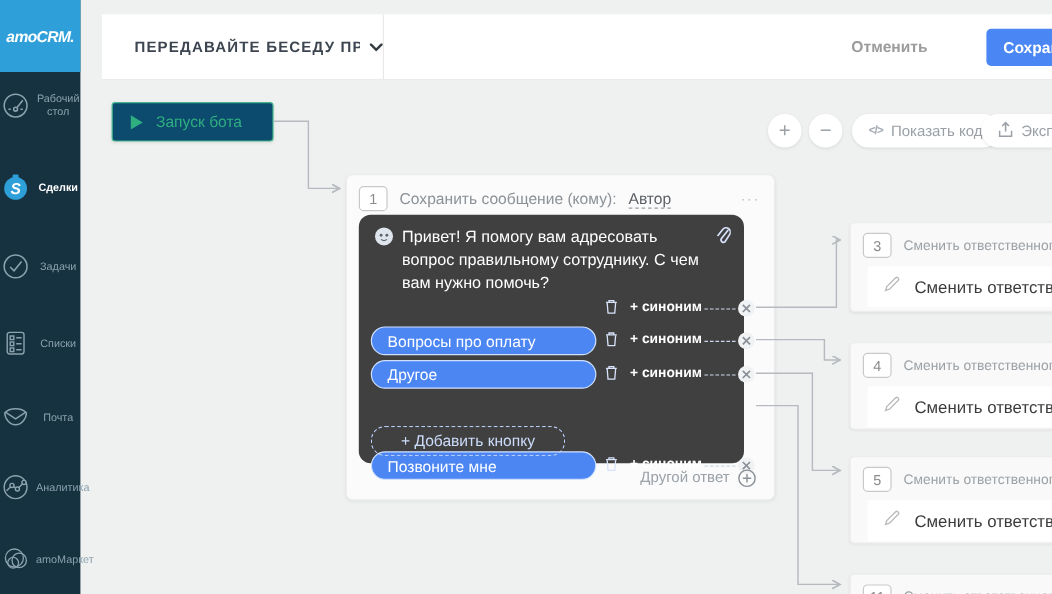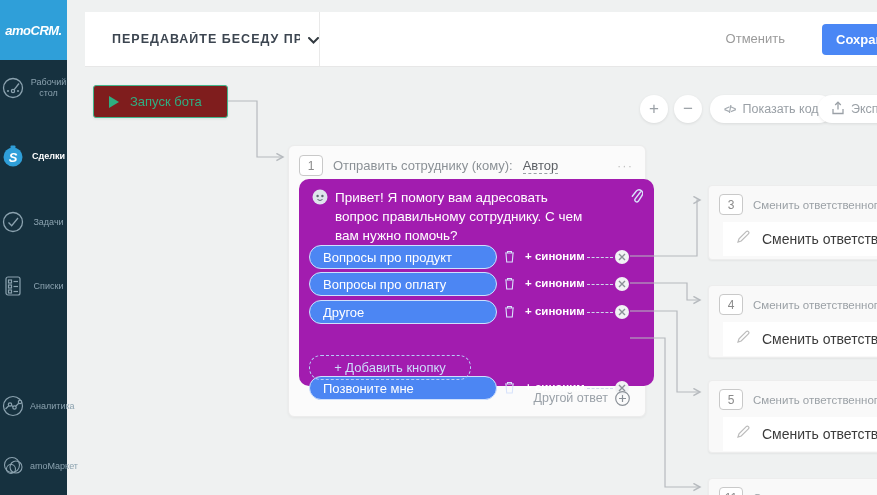--- a/index.html
+++ b/index.html
@@ -21,61 +21,61 @@
   .nav-item.active .nav-label { color:#ffffff; font-weight:bold; }
 
   
   .topbar { position:absolute; left:85px; top:12px; right:0; height:55px;
     background:#ffffff; border-bottom:1px solid #e7e7e7; z-index:6; }
   .title-block { position:absolute; left:0; top:0; width:235px; height:100%;
     border-right:1px solid #e9e9e9; display:flex; align-items:center;
     padding-left:27px; gap:8px; cursor:pointer; }
   .title-text { font-size:12.5px; font-weight:bold; letter-spacing:1px; color:#3c4550;
     max-width:188px; white-space:nowrap; overflow:hidden; }
-  .btn-cancel { position:absolute; right:92px; top:19px; background:none; border:none;
-    font-family:inherit; font-size:13px; font-weight:400; color:#9b9b9b; cursor:pointer; }
+  .btn-cancel { position:absolute; right:104px; top:19px; background:none; border:none;
+    font-family:inherit; font-size:13px; font-weight:700; color:#9b9b9b; cursor:pointer; }
   .btn-save { position:absolute; left:737px; top:12px; width:110px; height:31px;
     background:#4a87f5; color:#fff; border:none; border-radius:4px;
     font-family:inherit; font-size:13px; font-weight:bold; text-align:left;
     padding-left:14px; cursor:pointer; overflow:hidden; white-space:nowrap; }
 
   
   .ctl { position:absolute; background:#fff; box-shadow:0 1px 3px rgba(0,0,0,.09);
     color:#9aa0a6; display:flex; align-items:center; justify-content:center;
     cursor:pointer; z-index:4; border:none; font-family:inherit; }
   .ctl-circle { width:28px; height:28px; border-radius:50%; font-size:17px; top:95px; }
   .ctl-pill { height:28px; border-radius:14px; font-size:12.5px; gap:7px; top:95px;
     padding:0 14px; white-space:nowrap; overflow:hidden; }
   .code-glyph { font-size:10px; font-weight:bold; letter-spacing:-1px; color:#a6acb2; }
 
   
   .start-node { position:absolute; left:93px; top:85px; width:135px; height:33px;
-    background:#7f1d1d; border:1px solid #43b68c; border-radius:3px;
+    background:#0c4a6e; border:1px solid #43b68c; border-radius:3px;
     box-shadow:0 1px 3px rgba(0,0,0,.08); display:flex; align-items:center;
     gap:11px; padding-left:15px; z-index:3; cursor:pointer; }
   .play-tri { width:0; height:0; border-left:10px solid #2fae80;
     border-top:6px solid transparent; border-bottom:6px solid transparent; }
   .start-label { color:#2fae80; font-size:13px; }
 
   
   .msg-card { position:absolute; left:288px; top:145px; width:358px; height:272px;
     background:#fbfbfb; border:1px solid #ececec; border-radius:6px;
     box-shadow:0 1px 3px rgba(0,0,0,.05); z-index:3; }
   .msg-head { display:flex; align-items:center; gap:10px; padding:9px 12px 0 10px; }
   .num-badge { min-width:24px; height:21px; border:1px solid #c9c9c9; border-radius:4px;
     background:#fff; color:#8a8a8a; font-size:12px; display:flex;
     align-items:center; justify-content:center; padding:0 4px; }
   .msg-type { color:#8b9196; font-size:13px; white-space:nowrap; }
   .msg-to { color:#5d6166; font-size:13px; border-bottom:1px dashed #9aa0a6;
     cursor:pointer; }
   .dots-menu { margin-left:auto; color:#c3c3c3; font-size:13px; letter-spacing:1px;
     cursor:pointer; }
 
-  .bubble { position:absolute; left:10px; top:33px; width:355px; height:207px;
-    background:#a21caf; border-radius:10px; }
+  .bubble { position:absolute; left:10px; top:33px; width:321px; height:207px;
+    background:#404040; border-radius:10px; }
   .robot-avatar { position:absolute; left:13px; top:10px; }
   .bubble-text { position:absolute; left:36px; top:9px; width:252px; color:#fff;
     font-size:13.5px; line-height:19px; font-weight:500; }
   .clip-icon { position:absolute; right:11px; top:9px; cursor:pointer; }
 
   .btn-row { position:absolute; left:0; width:100%; height:24px; }
   .row-0{top:66px;} .row-1{top:93px;} .row-2{top:121px;} .row-3{top:164px;margin-top:33px;}
   .pill-btn { position:absolute; left:10px; width:188px; height:24px;
     border:1px solid #cfe0fd; border-radius:12px; background:#4c86f3;
     color:#fff; font-family:inherit; font-size:13px; font-weight:500;
@@ -166,20 +166,31 @@
               <rect x="8.5" y="12" width="3" height="3"></rect>
               <path d="M13.5 13.5 h4.5"></path>
               <rect x="8.5" y="17" width="3" height="3"></rect>
               <path d="M13.5 18.5 h4.5"></path>
             </g>
           </svg>
       </span>
       <span class="nav-label">Списки</span>
     </div>
 
+    <div class="nav-item" style="top:334px">
+      <span class="nav-icon">
+        <svg width="26" height="26" viewBox="0 0 26 26">
+            <g fill="none" stroke="#8ba2af" stroke-width="1.2">
+              <path d="M4 9 C8 4.5 18 4.5 22 9 C22 14 18 19 13 19 C8 19 4 14 4 9 Z"></path>
+              <path d="M4.5 8.5 L13 14 L21.5 8.5"></path>
+            </g>
+          </svg>
+      </span>
+      <span class="nav-label">Почта</span>
+    </div>
 
     <div class="nav-item" style="top:392px">
       <span class="nav-icon">
         <svg width="26" height="26" viewBox="0 0 26 26">
             <g fill="none" stroke="#8ba2af" stroke-width="1.2">
               <circle cx="13" cy="13" r="9.5"></circle>
               <path d="M5.5 16 L10 11.5 L14.5 14.5 L20.5 8.5"></path>
               <circle cx="10" cy="11.5" r="1.7" fill="#16313f"></circle>
               <circle cx="14.5" cy="14.5" r="1.7" fill="#16313f"></circle>
               <circle cx="20" cy="9" r="1.7" fill="#16313f"></circle>
@@ -253,21 +264,21 @@
   </button>
 
   <div class="start-node">
     <span class="play-tri"></span>
     <span class="start-label">Запуск бота</span>
   </div>
 
   <div class="msg-card">
     <div class="msg-head">
       <span class="num-badge">1</span>
-      <span class="msg-type"><span>Отправить сотруднику</span>&nbsp;<span>(кому):</span></span>
+      <span class="msg-type"><span>Сохранить сообщение</span>&nbsp;<span>(кому):</span></span>
       <span class="msg-to">Автор</span>
       <span class="dots-menu">···</span>
     </div>
 
     <div class="bubble">
       <span class="robot-avatar">
         <svg width="16" height="16" viewBox="0 0 16 16">
             <circle cx="8" cy="8" r="7.5" fill="#dfe5ec"></circle>
             <circle cx="5.6" cy="7" r="1.2" fill="#5b6770"></circle>
             <circle cx="10.4" cy="7" r="1.2" fill="#5b6770"></circle>
@@ -275,21 +286,20 @@
           </svg>
       </span>
       <div class="bubble-text">Привет! Я помогу вам адресовать вопрос правильному сотруднику. С чем вам нужно помочь?</div>
       <span class="clip-icon">
         <svg width="13" height="16" viewBox="0 0 13 16">
             <path d="M10.5 4 L5.2 10.8 a2 2 0 0 0 3.1 2.5 L12 7.5 a3.6 3.6 0 0 0-5.6-4.5 L2.3 8.2" fill="none" stroke="#d8e3fb" stroke-width="1.4" stroke-linecap="round"></path>
           </svg>
       </span>
 
       <div class="btn-row row-0">
-        <button class="pill-btn">Вопросы про продукт</button>
         <span class="trash"><svg width="11" height="13" viewBox="0 0 11 13">
               <g fill="none" stroke="#d8e3fb" stroke-width="1.1">
                 <path d="M1 3 h9 M3.5 3 V1.5 h4 V3"></path>
                 <path d="M2 3.5 l0.7 8.5 h5.6 L9 3.5"></path>
               </g>
             </svg></span>
         <span class="syn">+ синоним</span>
         <span class="dash-link"></span>
         <span class="conn-node">
             <svg width="8" height="8" viewBox="0 0 8 8">

